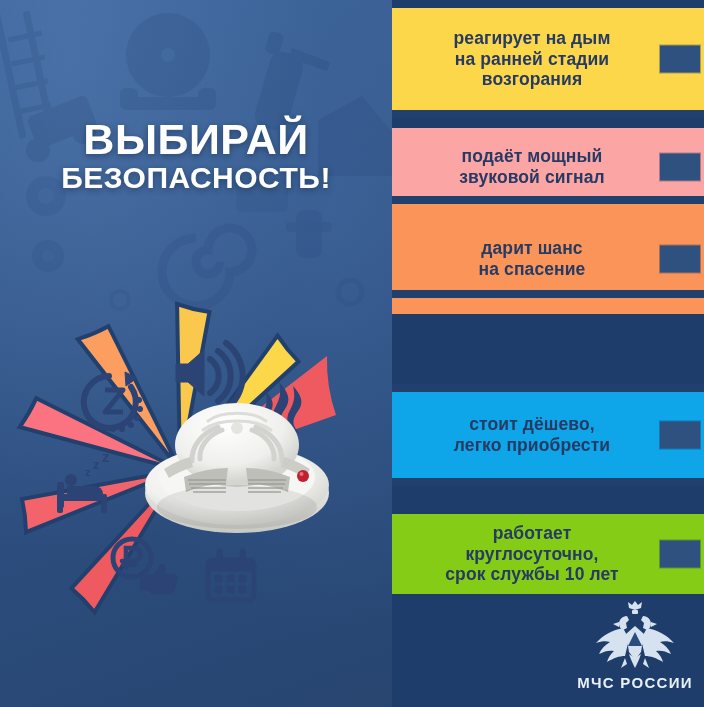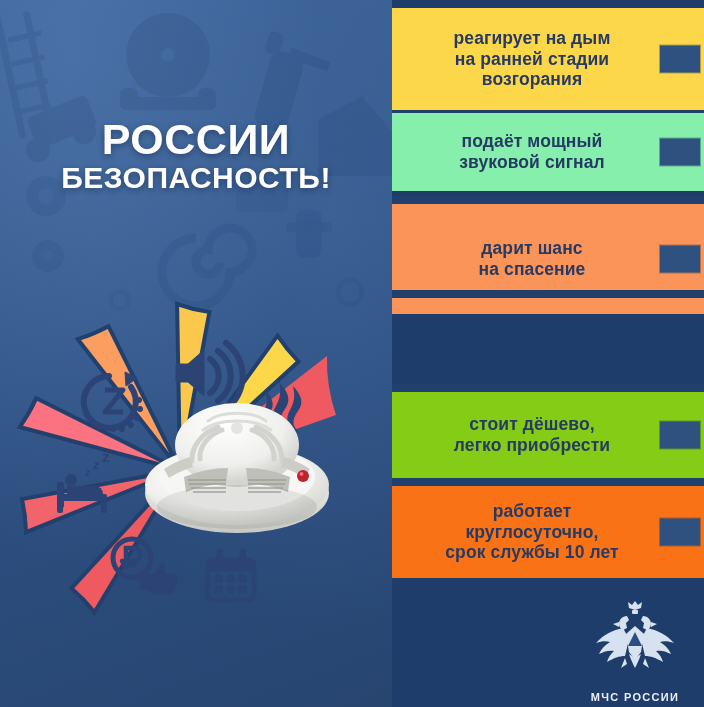--- a/index.html
+++ b/index.html
@@ -72,22 +72,22 @@
     position:absolute; left:0; width:312px; background:#22406d;
   }
 
   
   #logo-block {
     position:absolute; left:575px; top:598px; width:120px; height:100px;
     z-index:6; text-align:center;
   }
   #logo-emblem { width:120px; height:74px; display:block; }
   #logo-caption {
-    color:#eaf0f8; font-size:11px; font-weight:bold;
-    letter-spacing:1.3px; margin-top:19px;
+    color:#eaf0f8; font-size:15px; font-weight:bold;
+    letter-spacing:1.3px; margin-top:2px;
   }
 </style>
 </head>
 <body>
 
 <div id="left-panel">
 
   <div id="watermarks">
     <svg viewBox="0 0 392 707" xmlns="http://www.w3.org/2000/svg">
       <g fill="#1f3e6e" opacity=".85">
@@ -130,21 +130,21 @@
         <rect x="286" y="222" width="46" height="10" rx="4" opacity=".65"></rect>
 
         <circle cx="350" cy="292" r="12" fill="none" stroke="#1f3e6e" stroke-width="5" opacity=".7"></circle>
         <circle cx="120" cy="300" r="9" fill="none" stroke="#1f3e6e" stroke-width="4" opacity=".6"></circle>
         <rect x="236" y="178" width="52" height="34" rx="5" opacity=".5"></rect>
       </g>
     </svg>
   </div>
 
   <div id="headline">
-    <span class="hl" id="hl-line1">РОССИИ</span>
+    <span class="hl" id="hl-line1">ВЫБИРАЙ</span>
     <span class="hl" id="hl-line2">БЕЗОПАСНОСТЬ!</span>
   </div>
 </div>
 
 <div id="wheel-wrap">
   <svg viewBox="0 0 360 360" xmlns="http://www.w3.org/2000/svg">
     <defs>
       <g id="ic-smoke">
         <path d="M-2 -26 c10 11 12 18 6 27 c-7 10 -7 17 2 25 c-14 -6 -18 -16 -12 -26 c6 -11 6 -17 4 -26 z"></path>
         <path d="M12 -22 c9 10 11 17 5 25 c-7 10 -6 16 3 23 c-13 -5 -17 -14 -11 -24 c5 -9 5 -15 3 -24 z"></path>
@@ -308,41 +308,41 @@
 </div>
 
 <div id="benefit-list">
 
   <div class="benefit-row" style="top:8px;height:102px;background:#fcd749">
     <div class="benefit-text">реагирует на дым<br>на ранней стадии<br>возгорания</div>
     <div class="benefit-tab"></div>
   </div>
   <div class="row-gap" style="top:110px;height:8px"></div>
 
-  <div class="benefit-row" style="top:113px;height:78px;background:#86efac">
+  <div class="benefit-row" style="top:128px;height:78px;background:#fca5a5">
     <div class="benefit-text">подаёт мощный<br>звуковой сигнал</div>
     <div class="benefit-tab"></div>
   </div>
   <div class="row-gap" style="top:196px;height:8px"></div>
 
   <div class="benefit-row" style="top:204px;height:110px;background:#fb9458">
     <div class="benefit-text">дарит шанс<br>на спасение</div>
     <div class="benefit-tab"></div>
   </div>
   <div class="row-gap" style="top:290px;height:8px"></div>
 
   <div class="row-gap" style="top:384px;height:8px"></div>
 
-  <div class="benefit-row" style="top:392px;height:86px;background:#84cc16">
+  <div class="benefit-row" style="top:392px;height:86px;background:#0ea5e9">
     <div class="benefit-text">стоит дёшево,<br>легко приобрести</div>
     <div class="benefit-tab"></div>
   </div>
   <div class="row-gap" style="top:478px;height:8px"></div>
 
-  <div class="benefit-row" style="top:486px;height:92px;background:#f97316">
+  <div class="benefit-row" style="top:514px;height:80px;background:#84cc16">
     <div class="benefit-text">работает<br>круглосуточно,<br>срок службы 10 лет</div>
     <div class="benefit-tab"></div>
   </div>
 </div>
 
 <div id="logo-block">
   <svg id="logo-emblem" viewBox="0 0 120 74" xmlns="http://www.w3.org/2000/svg">
     <g fill="#d7e2f0">
 
       <path d="M60 3 l3 4 l4 -3 l-1 6 l-6 2 l-6 -2 l-1 -6 l4 3 z"></path>

